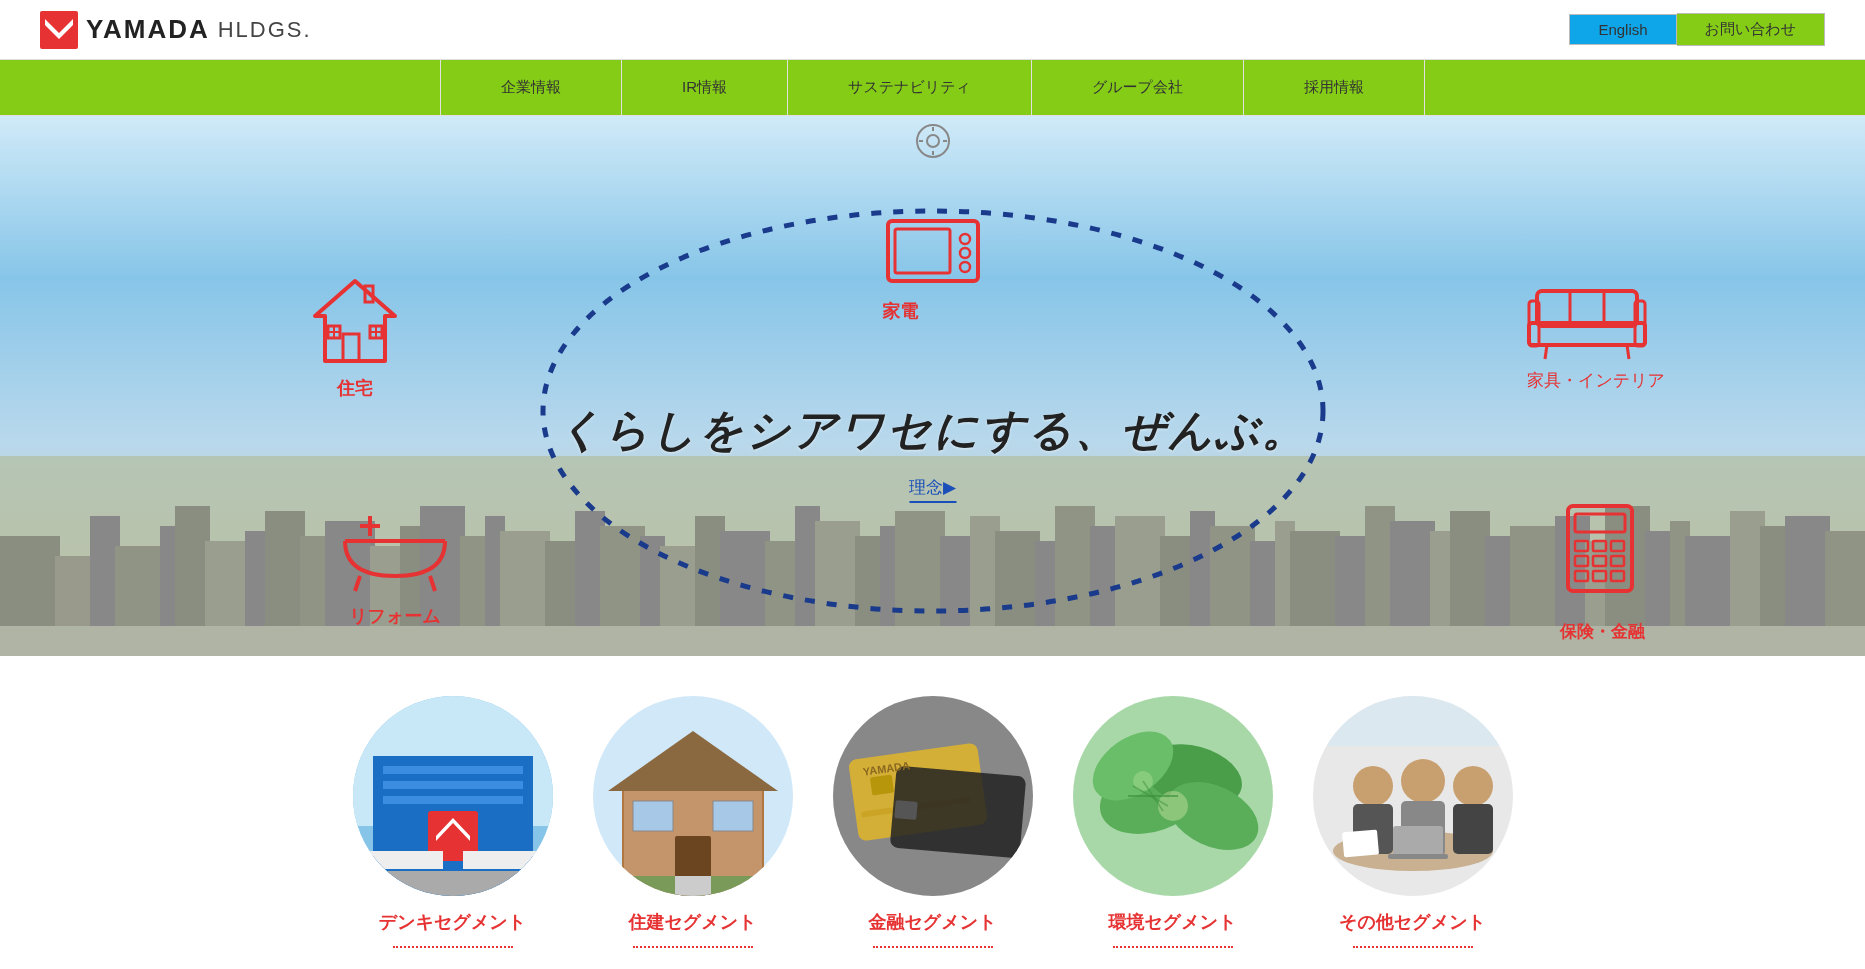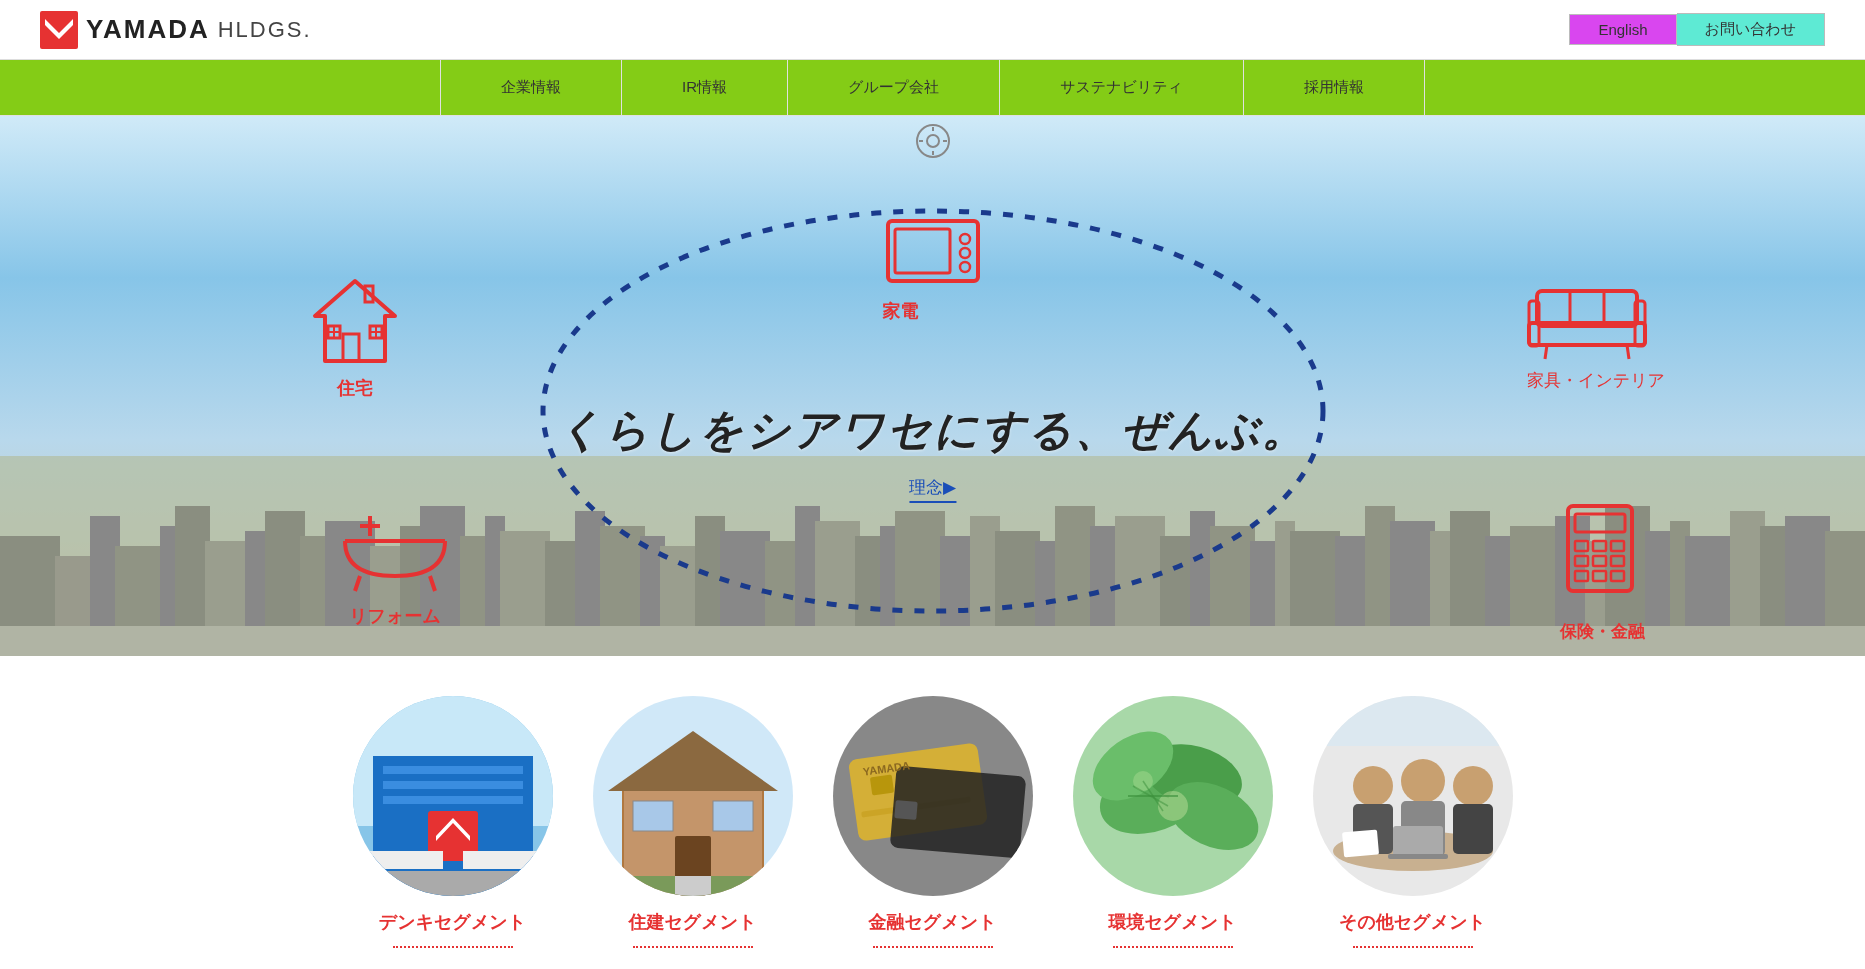--- a/index.html
+++ b/index.html
@@ -32,30 +32,30 @@
       letter-spacing: 2px;
     }
     .header-right {
       display: flex;
       align-items: center;
       gap: 0;
     }
     .lang-btn {
       border: 1px solid #bbb;
       padding: 6px 28px;
-      background: #d946ef;
+      background: #0ea5e9;
       font-size: 15px;
       cursor: pointer;
       color: #333;
     }
     .contact-btn {
       border: 1px solid #bbb;
       border-left: none;
       padding: 6px 28px;
-      background: #5eead4;
+      background: #84cc16;
       font-size: 15px;
       cursor: pointer;
       color: #333;
     }
 
     
     .nav {
       display: flex;
       justify-content: center;
       background: #84cc16;
@@ -182,22 +182,22 @@
   </div>
   <div class="header-right">
     <button class="lang-btn">English</button>
     <button class="contact-btn">お問い合わせ</button>
   </div>
 </div>
 
 <nav class="nav">
   <div class="nav-item">企業情報</div>
   <div class="nav-item">IR情報</div>
+  <div class="nav-item">サステナビリティ</div>
   <div class="nav-item">グループ会社</div>
-  <div class="nav-item">サステナビリティ</div>
   <div class="nav-item">採用情報</div>
 </nav>
 
 <div class="hero">
 
   <svg class="bldg-canvas" viewBox="0 0 1865 200" preserveAspectRatio="xMidYMax meet">
 
     <rect x="0" y="0" width="1865" height="200" fill="rgba(180,190,160,0.7)"></rect>
 
     <rect x="0" y="80" width="60" height="120" fill="#8a8e80"></rect>

